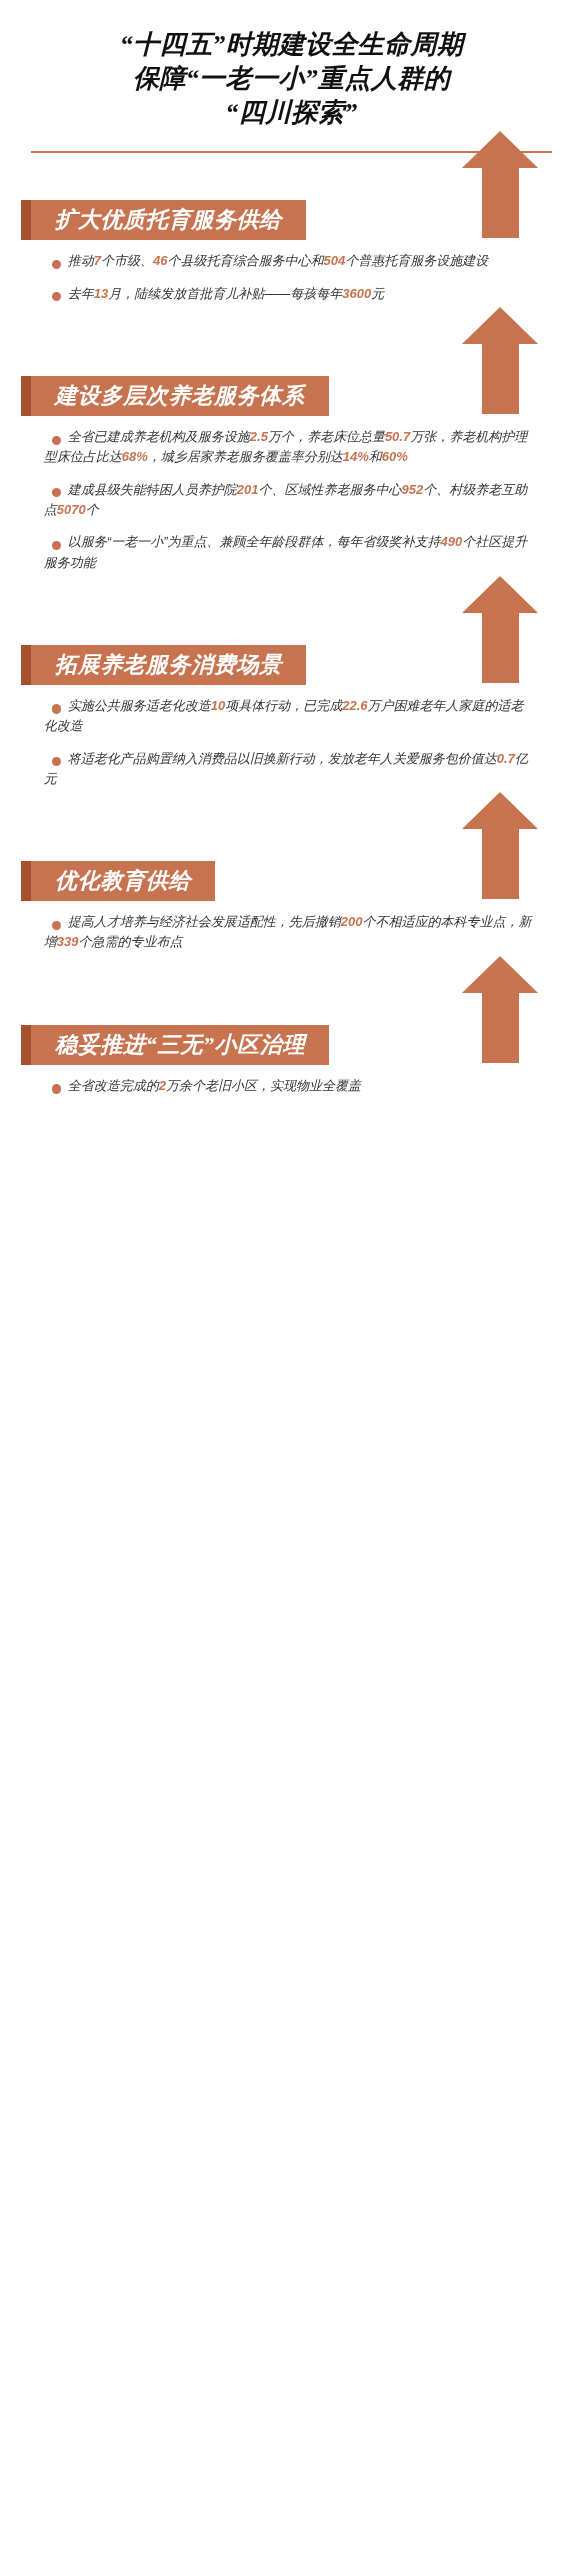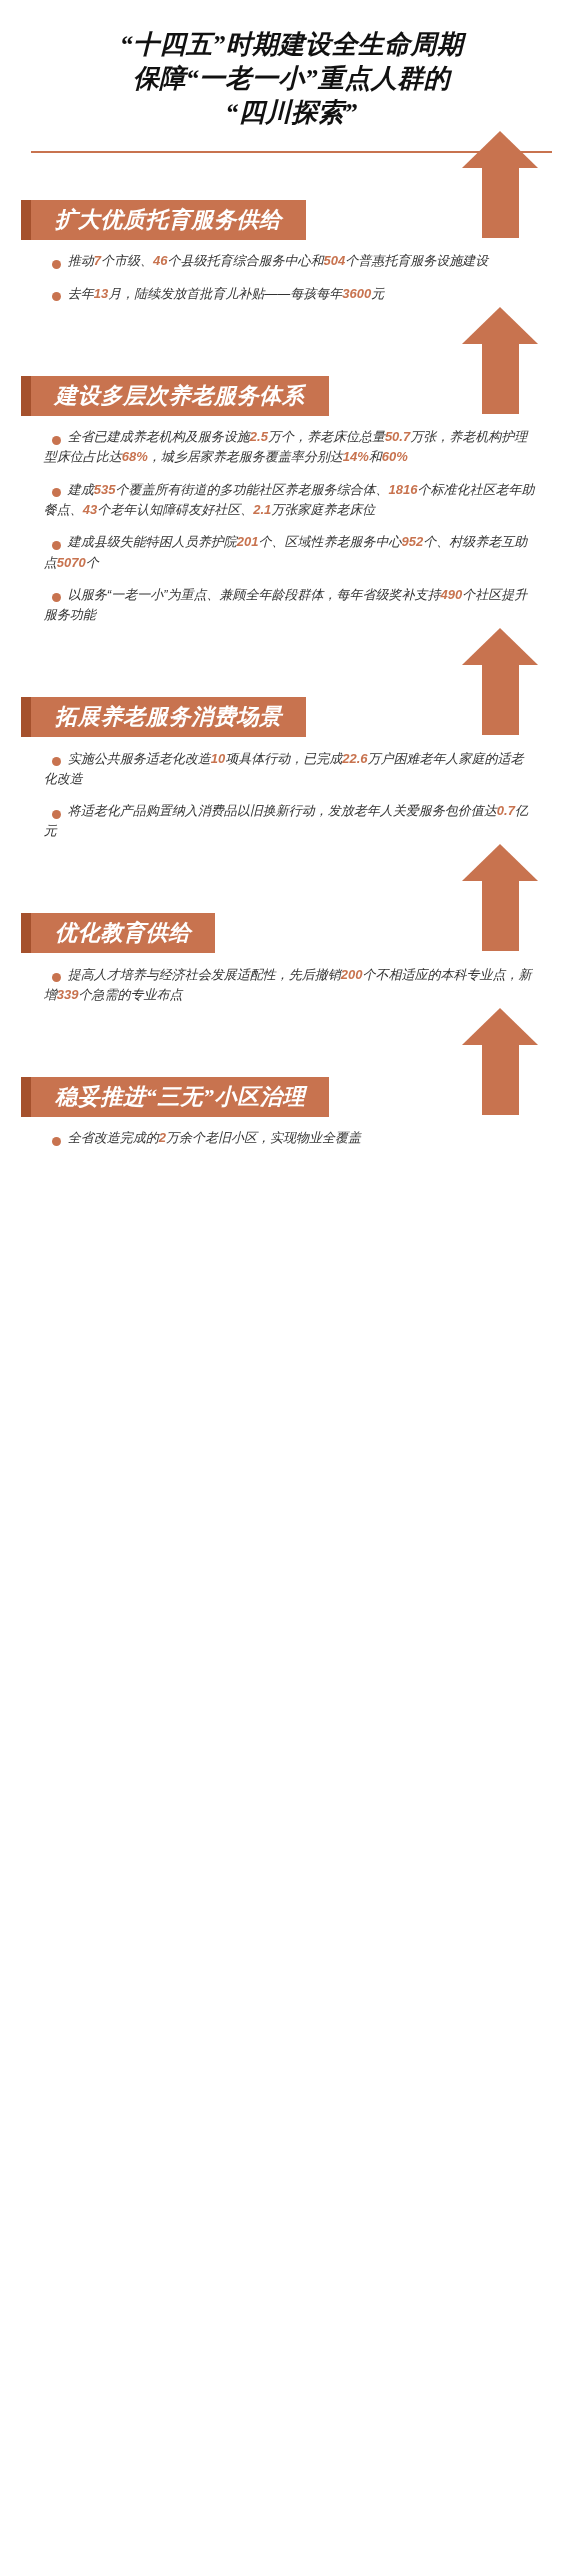--- a/index.html
+++ b/index.html
@@ -171,21 +171,20 @@
           <div class="arrow">
             <div class="head"></div>
             <div class="shaft"></div>
           </div>
         </div>
         <div class="heading-row">
           <div class="heading-bar">建设多层次养老服务体系</div>
         </div>
         <div class="bullets">
           <p class="bullet"><span class="dot"></span><span class="txt">全省已建成养老机构及服务设施</span><span class="num">2.5</span><span class="txt">万个，养老床位总量</span><span class="num">50.7</span><span class="txt">万张，养老机构护理型床位占比达</span><span class="num">68%</span><span class="txt">，城乡居家养老服务覆盖率分别达</span><span class="num">14%</span><span class="txt">和</span><span class="num">60%</span></p>
-          <p class="bullet"><span class="dot"></span><span class="txt">建成</span><span class="num">535</span><span class="txt">个覆盖所有街道的多功能社区养老服务综合体、</span><span class="num">1816</span><span class="txt">个标准化社区老年助餐点、</span><span class="num">43</span><span class="txt">个老年认知障碍友好社区、</span><span class="num">2.1</span><span class="txt">万张家庭养老床位</span></p>
           <p class="bullet"><span class="dot"></span><span class="txt">建成县级失能特困人员养护院</span><span class="num">201</span><span class="txt">个、区域性养老服务中心</span><span class="num">952</span><span class="txt">个、村级养老互助点</span><span class="num">5070</span><span class="txt">个</span></p>
           <p class="bullet"><span class="dot"></span><span class="txt">以服务“一老一小”为重点、兼顾全年龄段群体，每年省级奖补支持</span><span class="num">490</span><span class="txt">个社区提升服务功能</span></p>
         </div>
         <div class="section-gap"></div>
       </div>
       <div class="section">
         <div class="arrow-wrap">
           <div class="arrow">
             <div class="head"></div>
             <div class="shaft"></div>

